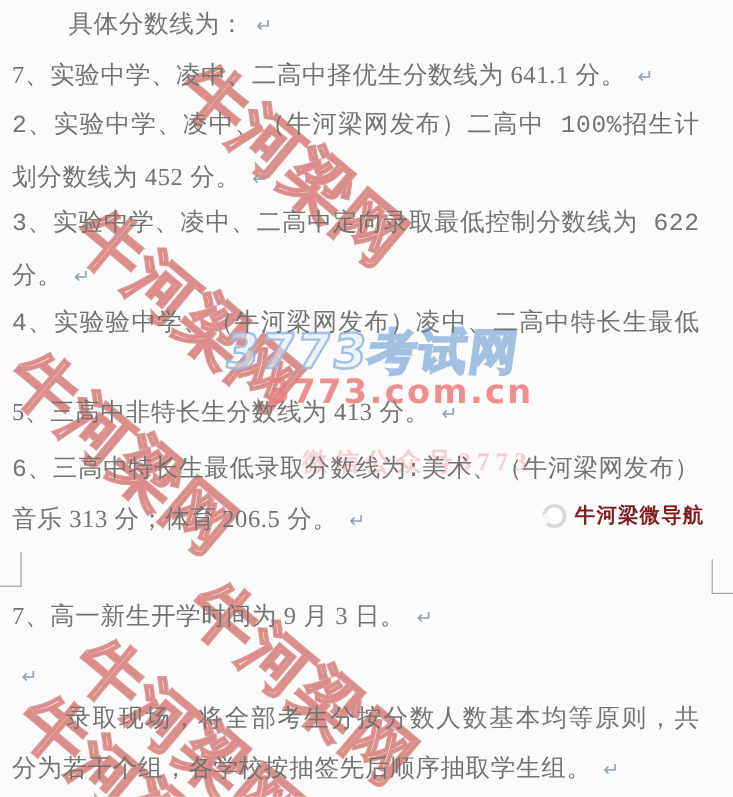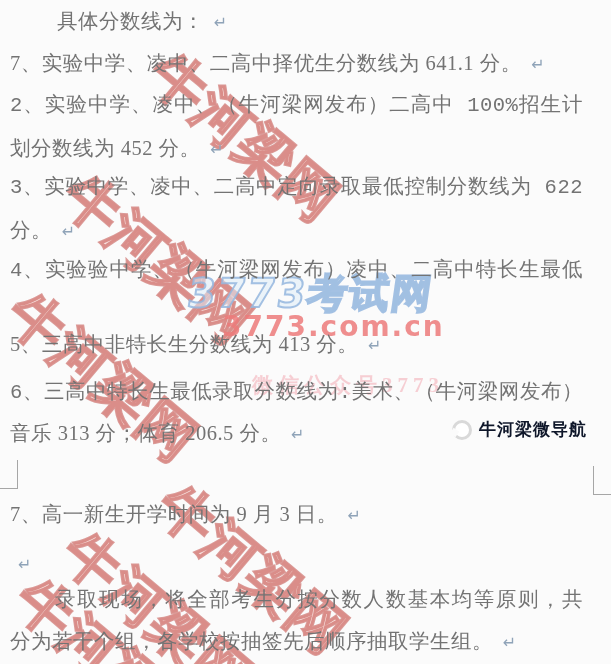--- a/index.html
+++ b/index.html
@@ -114,21 +114,21 @@
     border:3px solid #d9d9d9;
     box-sizing:border-box;
     position:relative;background:#fff;
   }
   .brand-logo::after{
     content:"";position:absolute;left:-4px;top:6px;
     width:7px;height:7px;background:#fbfbfb;transform:rotate(35deg);
   }
   .brand-text{
     font-size:17px;font-weight:700;
-    color:#0f172a;
+    color:#7f1d1d;
     text-shadow:1px 1px 0 #ffffff;
     letter-spacing:1px;white-space:nowrap;
   }
   
   .corner{position:absolute;z-index:1;}
   .corner-left{
     left:0;top:460px;width:17px;height:28px;
     border-right:1px solid #a6a6a6;
     border-bottom:1px solid #a6a6a6;
   }

